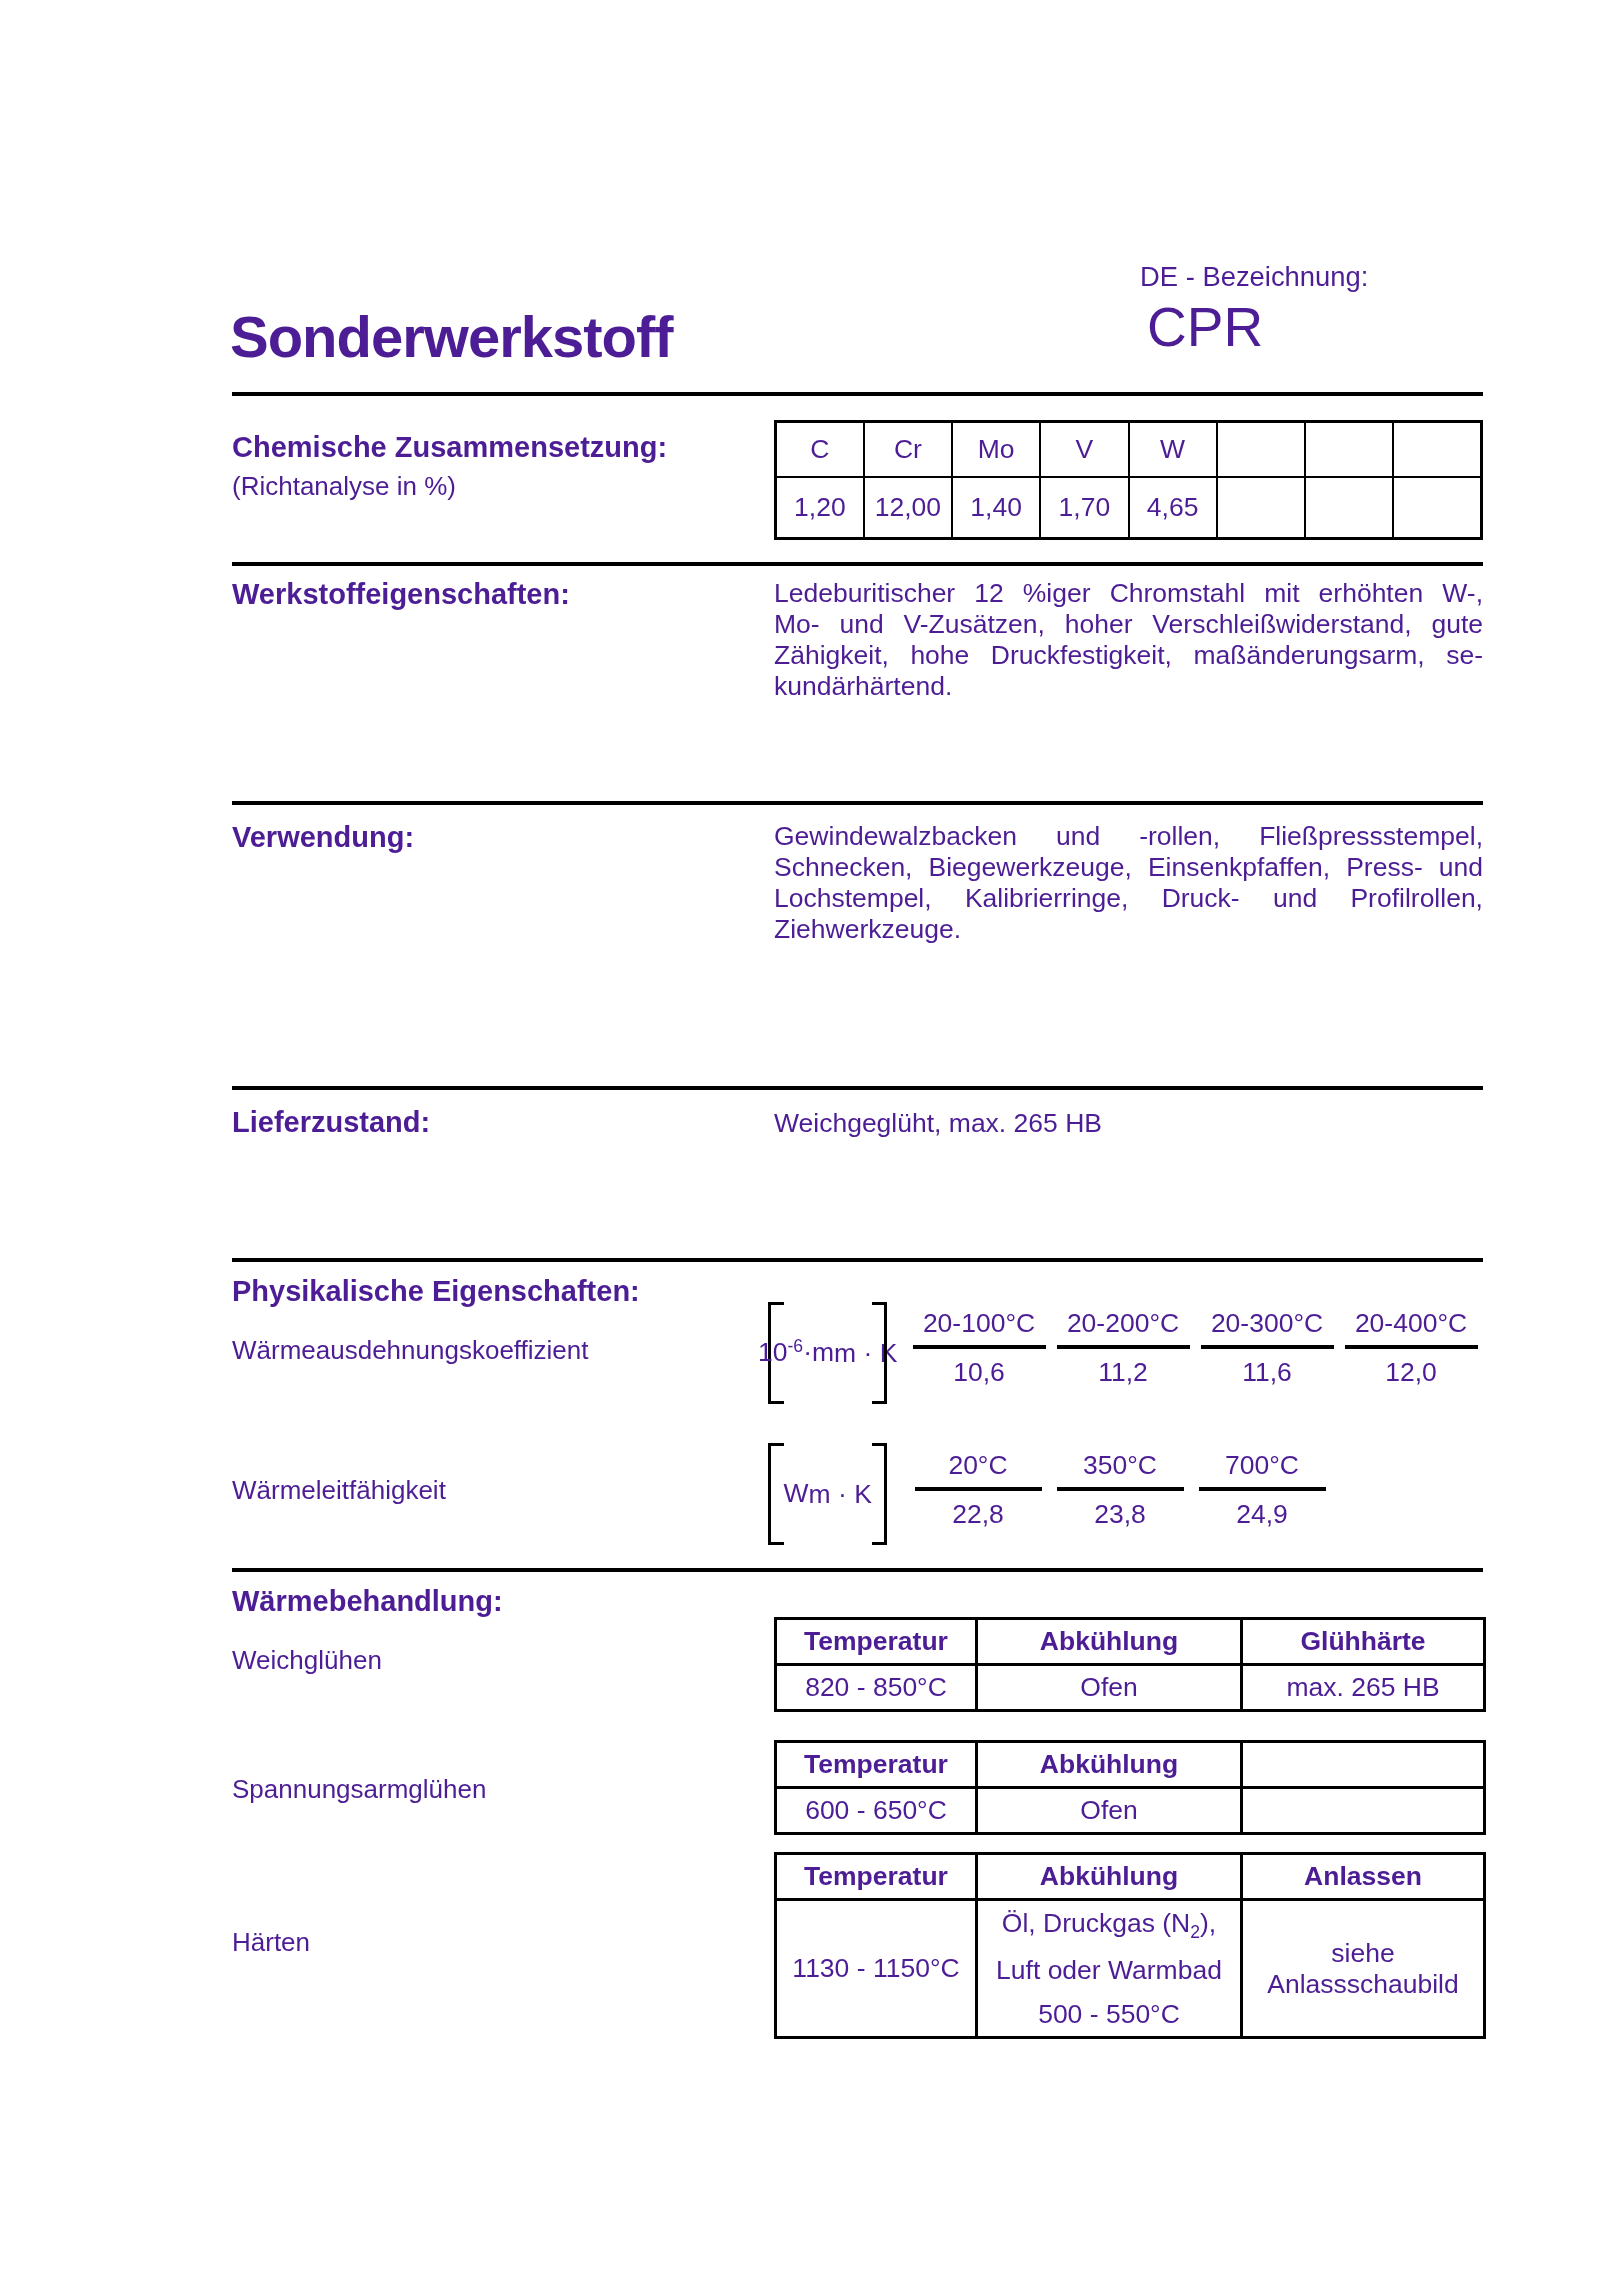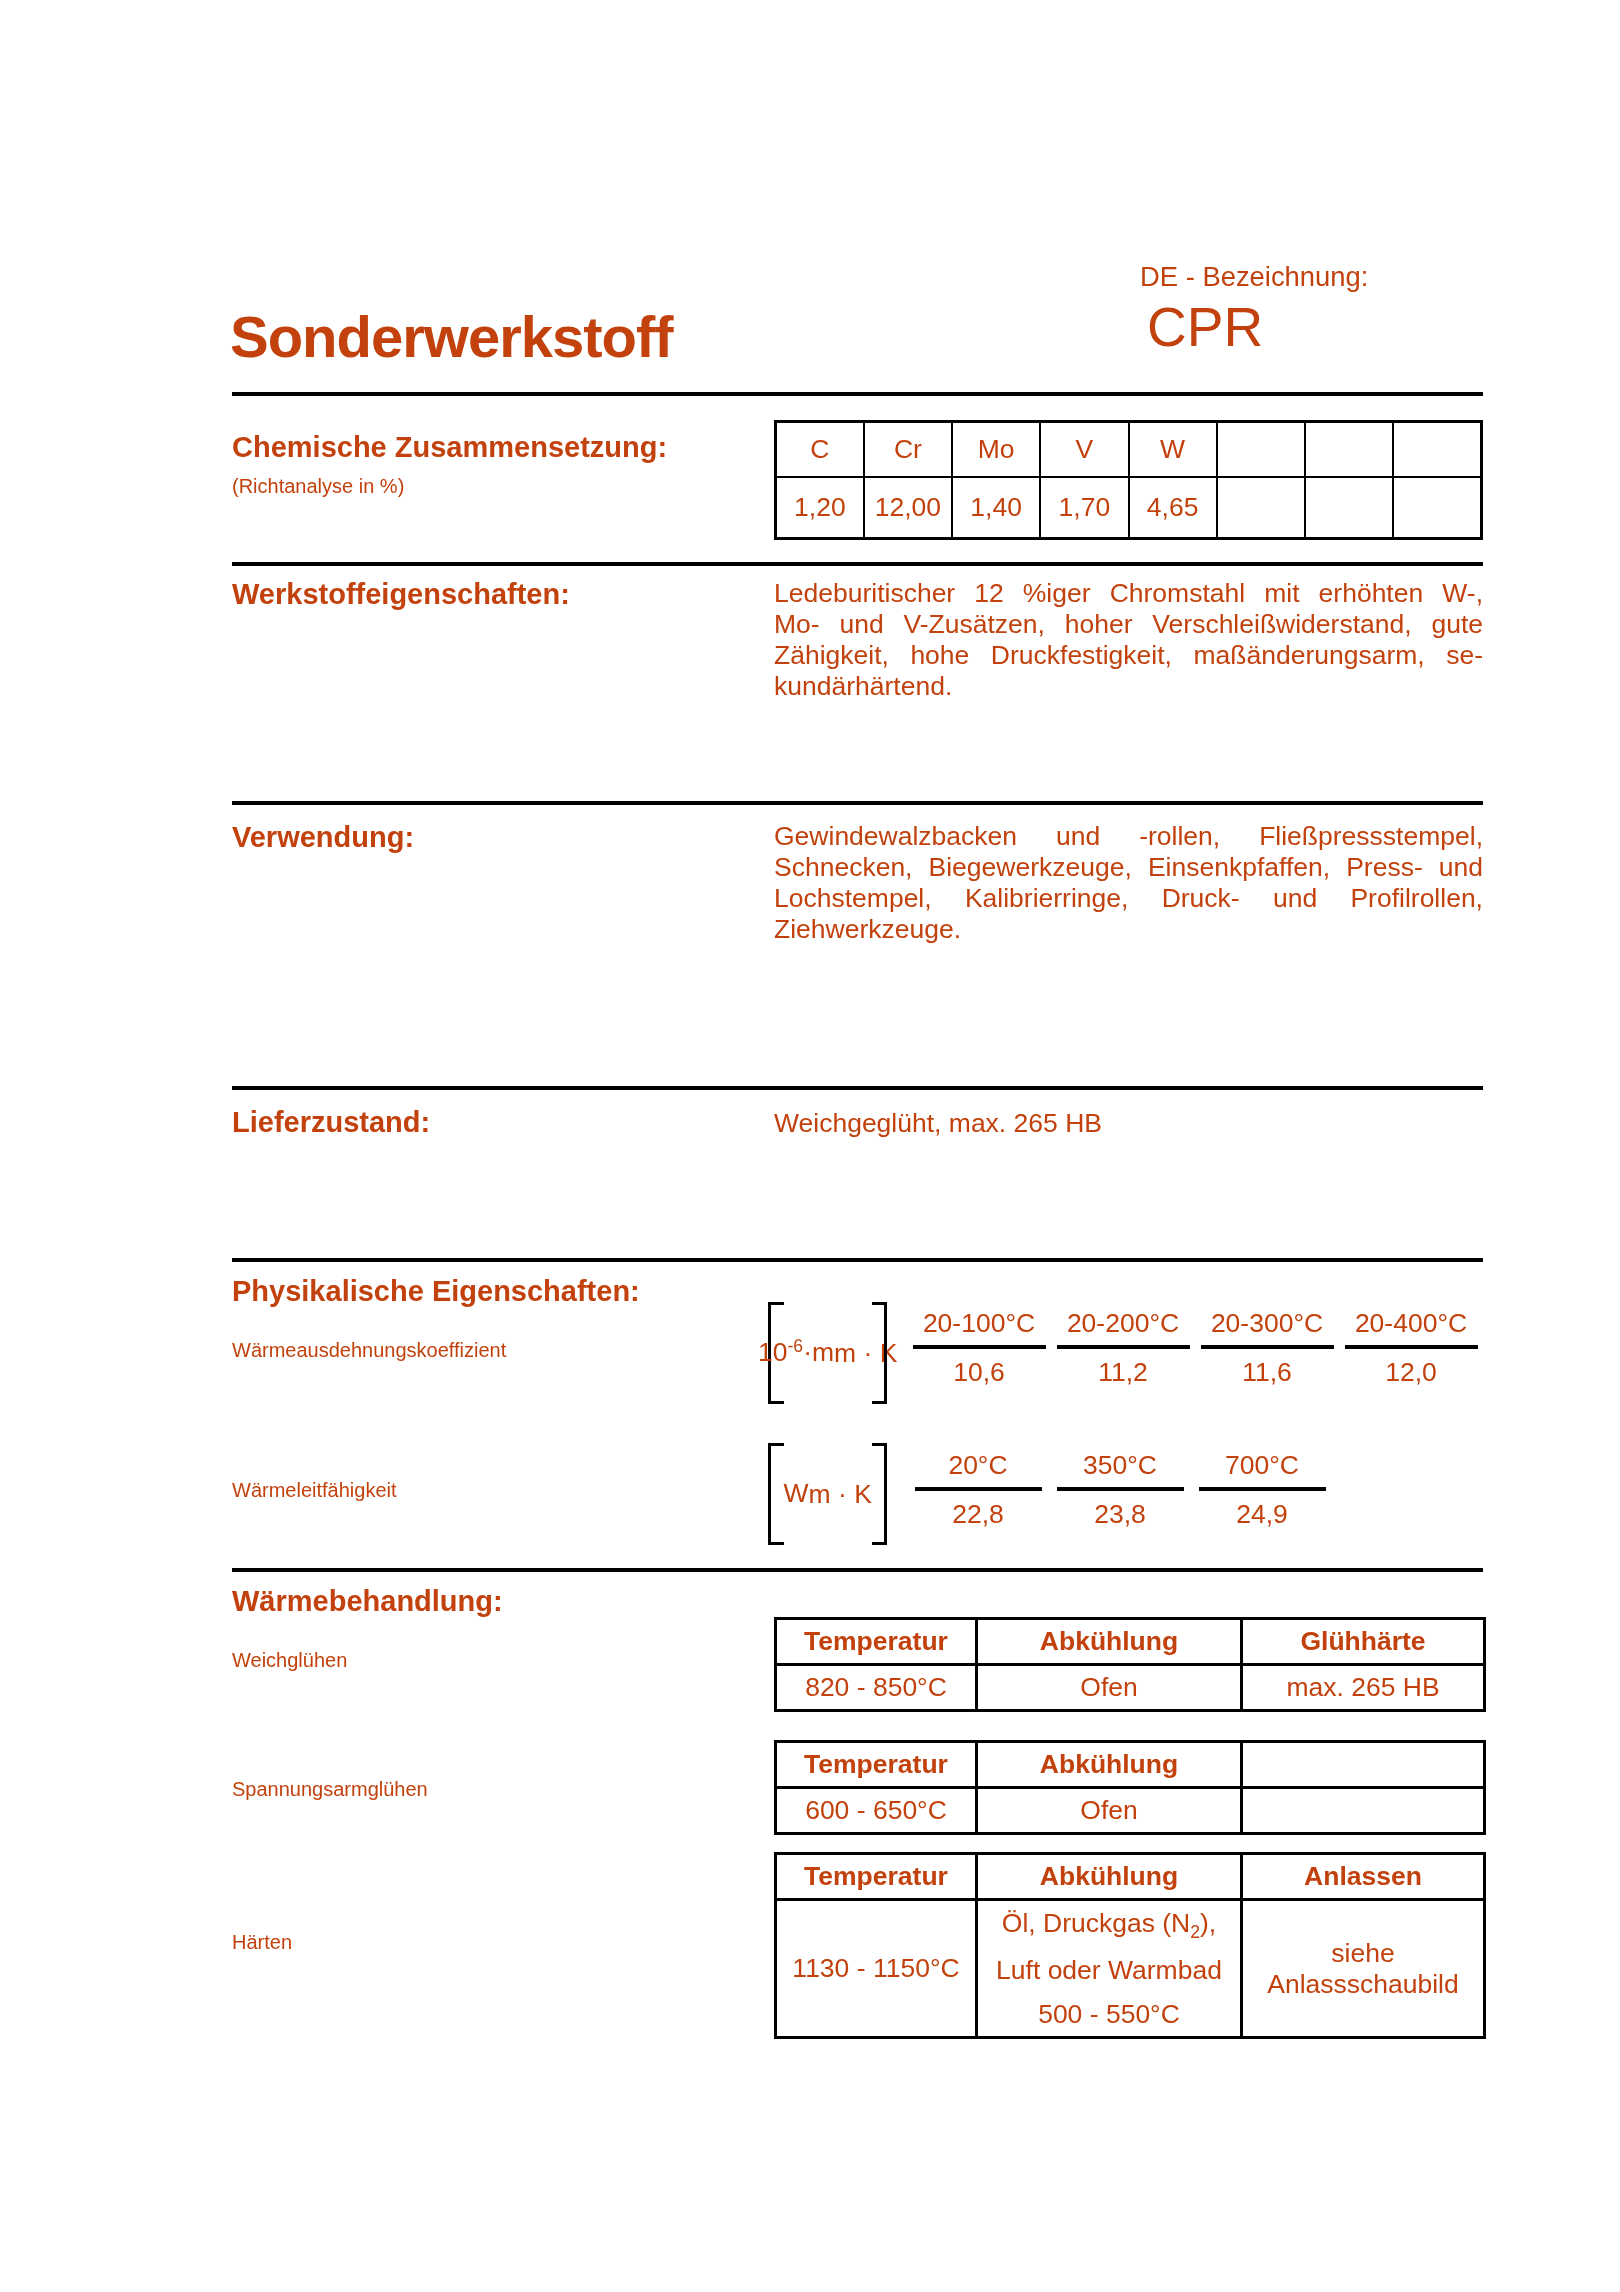--- a/index.html
+++ b/index.html
@@ -1,33 +1,33 @@
 <!DOCTYPE html>
 <html><head>
 <meta charset="utf-8">
 <style>
   html,body { margin:0; padding:0; background:#ffffff; }
   .page {
     position:relative;
     width:1620px; height:2293px;
     background:#ffffff;
     font-family:"Liberation Sans", sans-serif;
-    color:#c2410c;
+    color:#4c1d95;
     overflow:hidden;
   }
   .rule { position:absolute; left:232px; width:1251px; height:3.9px; background:#000; }
 
   
   .de-label   { position:absolute; left:1140px; top:261px; font-size:27.4px; }
   .doc-title  { position:absolute; left:230px;  top:306px; font-size:58px; font-weight:bold; line-height:61px; letter-spacing:-1px; }
   .designation{ position:absolute; left:1147px; top:298px; font-size:55px; font-weight:normal; line-height:59px; }
 
   
   .h-section { position:absolute; left:232px; font-size:29px; font-weight:bold; line-height:33px; }
-  .sub-label { position:absolute; left:232px; font-size:20px; line-height:30px; }
+  .sub-label { position:absolute; left:232px; font-size:26px; line-height:30px; }
 
   
   .text-block { position:absolute; left:774px; width:709px; }
   .jline { font-size:26.5px; line-height:31px; text-align:justify; text-align-last:justify; }
   .jline.last { text-align-last:auto; }
   .inline-value { position:absolute; left:774px; font-size:26.5px; line-height:30px; }
 
   
   .chem-table {
     position:absolute; left:774px; top:420px; width:709px;

